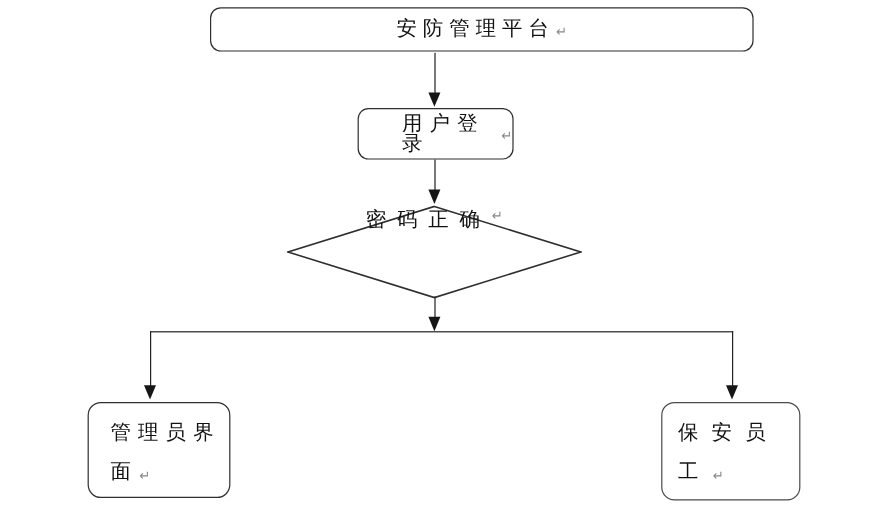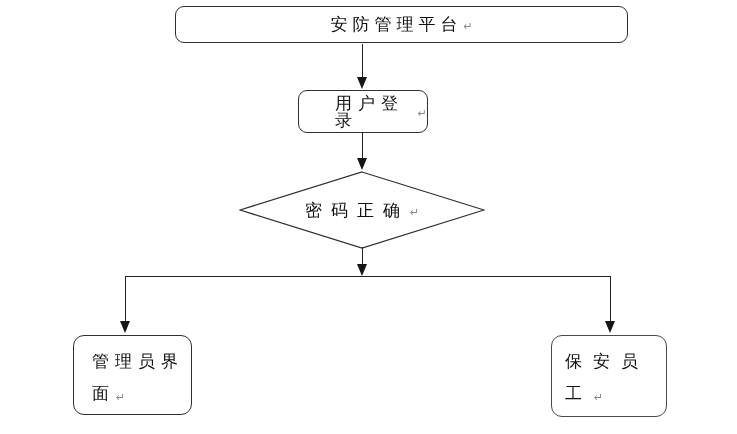--- a/index.html
+++ b/index.html
@@ -42,21 +42,21 @@
   .diamond-svg {
     position: absolute;
     left: 239px; top: 171px;
     width: 246px; height: 78px;
   }
   .diamond-label {
     position: absolute;
     left: 239px; top: 171px;
     width: 246px; height: 78px;
     display: flex;
-    align-items: center;
+    align-items: flex-start;
     justify-content: center;
     font-size: 17px;
     letter-spacing: 9px;
   }
   
   .vline {
     position: absolute;
     width: 1.4px;
     background: #222222;
   }

